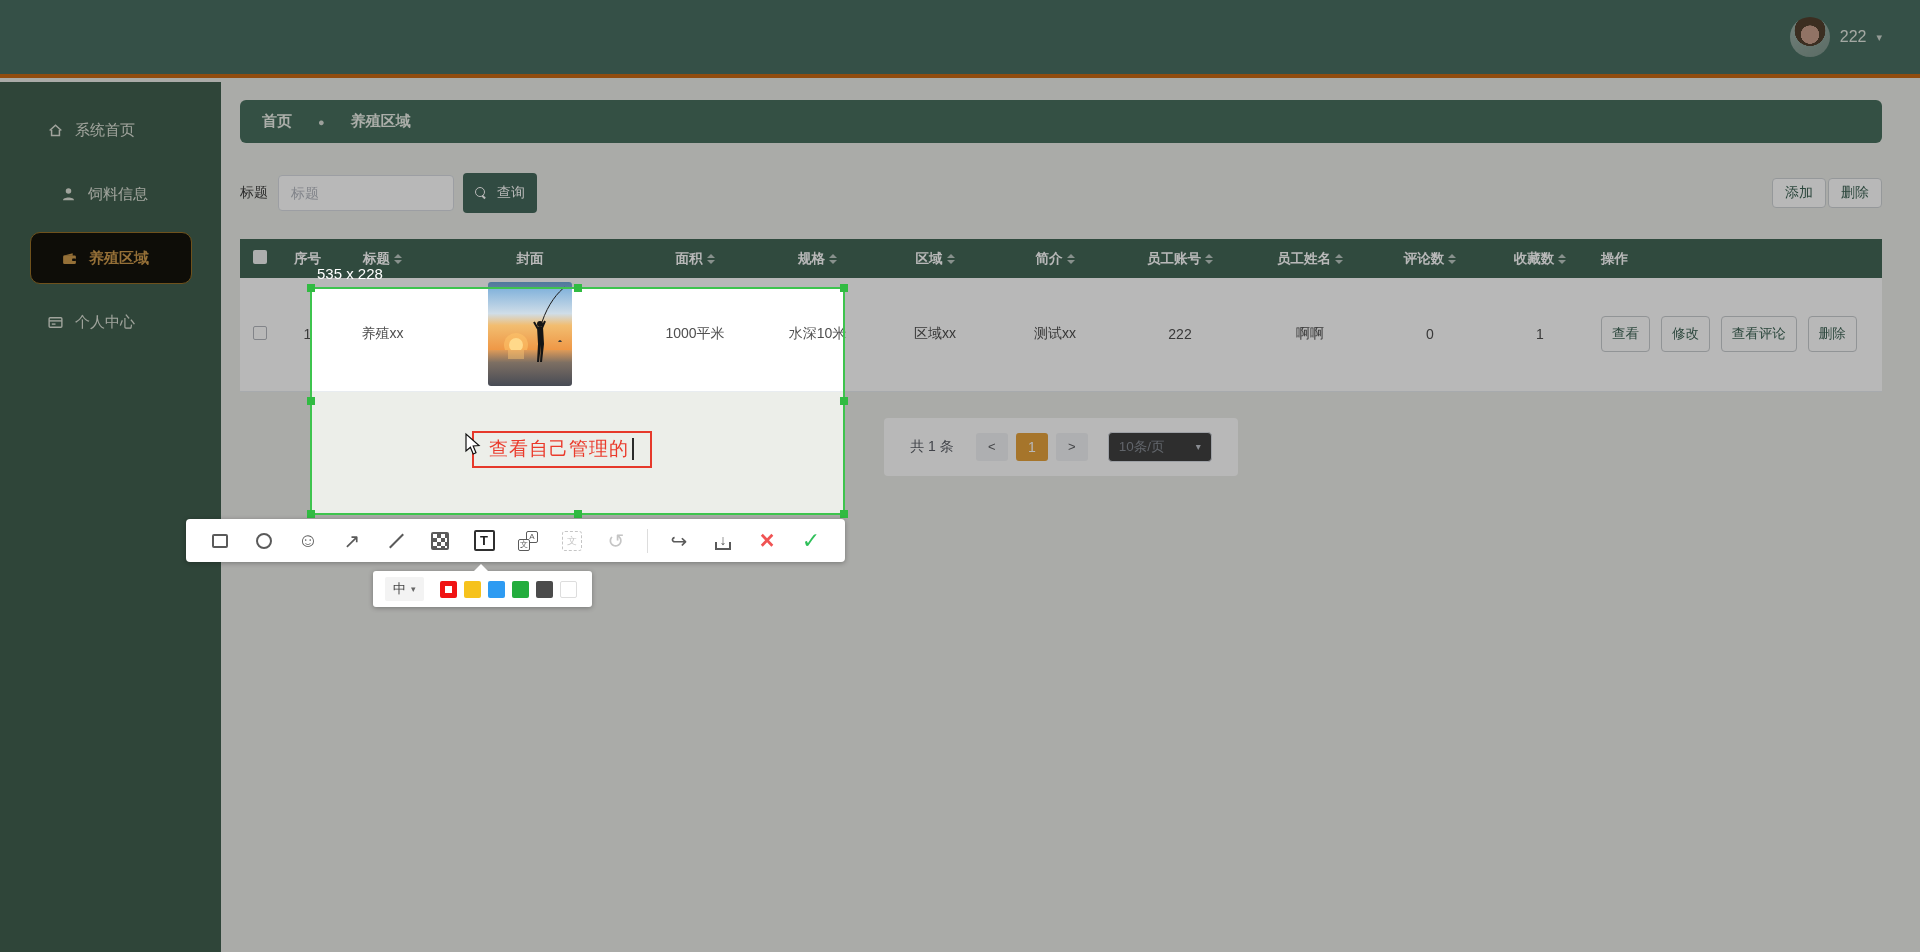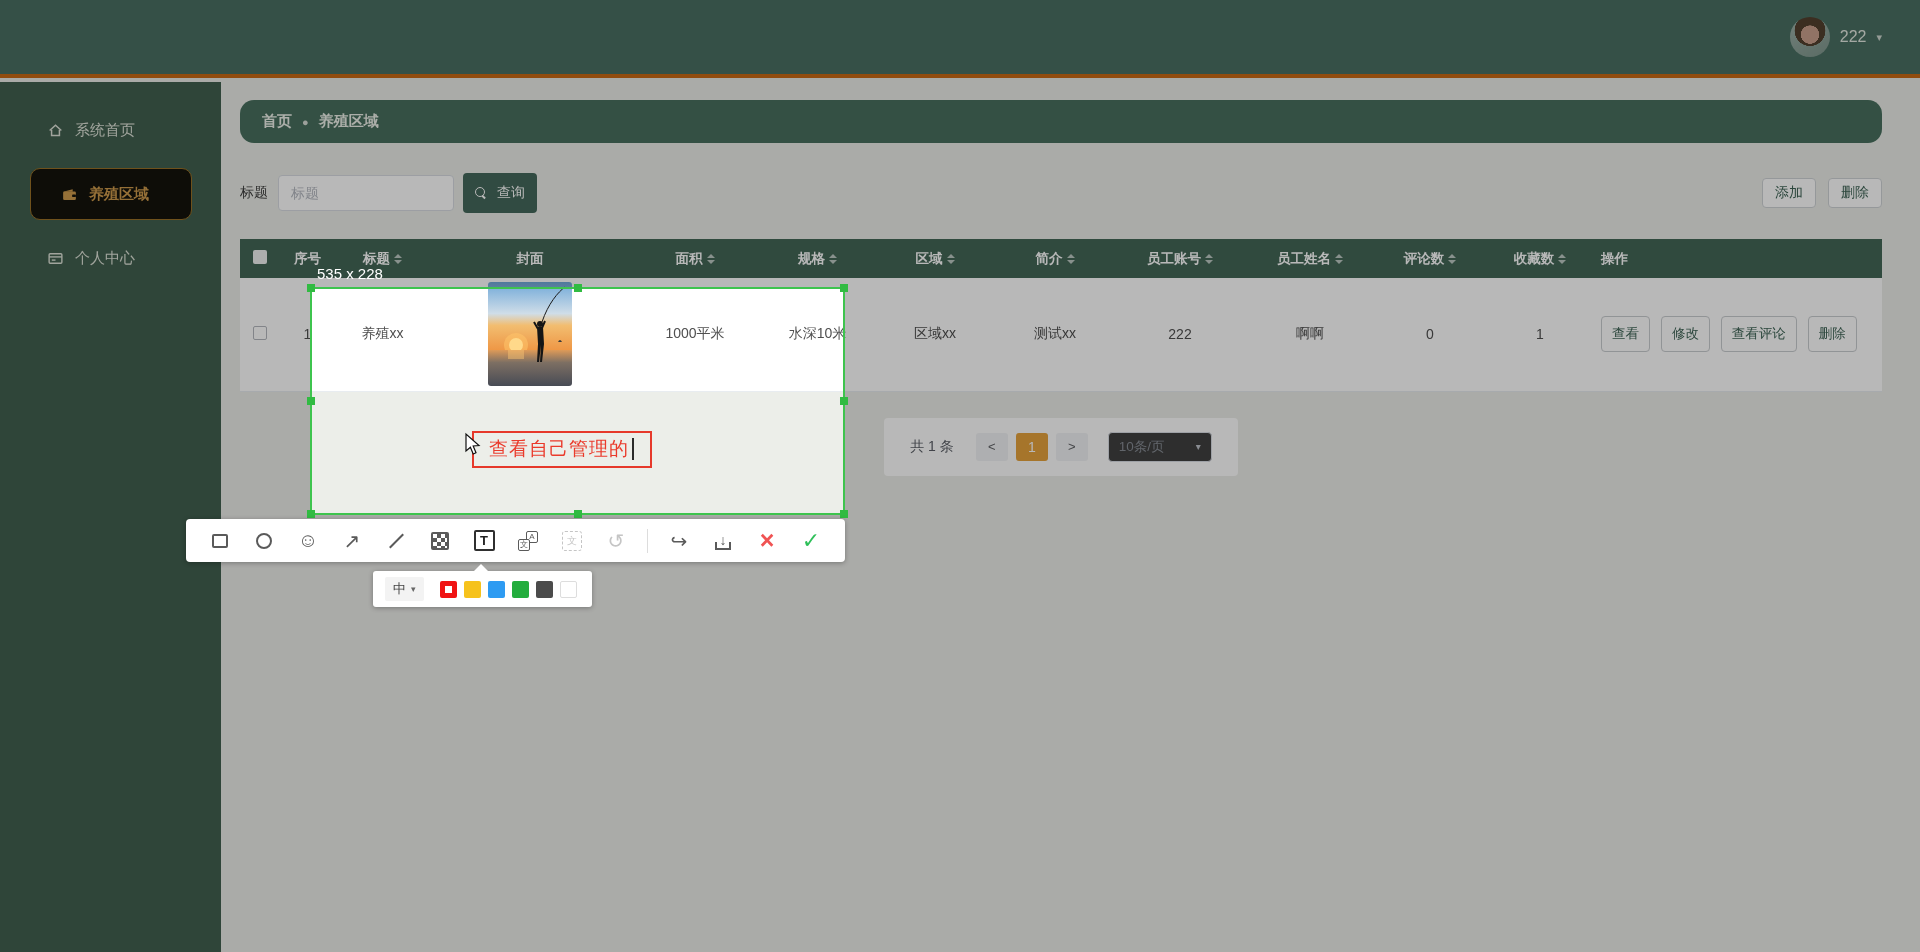--- a/index.html
+++ b/index.html
@@ -47,22 +47,22 @@
   .side-item.active .active-box {
     margin-left:30px; width:162px; height:52px; border-radius:10px;
     background:#14130c; border:1px solid #9a7127;
     display:flex; align-items:center; gap:11px; padding-left:30px;
     color:#cf9b4d; font-weight:bold;
   }
 
   
   .main { margin-left:221px; padding:22px 38px 0 19px; }
   .breadcrumb {
-    height:43px; background:#48705f; border-radius:14px;
-    display:flex; align-items:center; gap:10px; padding:0 22px;
+    height:43px; background:#48705f; border-radius:6px;
+    display:flex; align-items:center; gap:26px; padding:0 22px;
     color:#eef1ea; font-size:15px; font-weight:bold;
   }
   .crumb-sep { font-size:11px; color:#d9ded7; }
 
   .search-row { margin-top:30px; display:flex; align-items:center; }
   .search-label { font-size:14px; color:#3b3b3b; margin-right:10px; }
   .search-input {
     width:176px; height:36px; border:1px solid #d8dce2; border-radius:4px;
     padding:0 12px; font-size:14px; background:#fff; color:#333; outline:none;
     font-family:"Liberation Sans","DejaVu Sans",sans-serif;
@@ -76,21 +76,21 @@
   }
   .search-glyph { position:relative; width:12px; height:12px; display:inline-block; }
   .search-glyph::before {
     content:""; position:absolute; left:0; top:0; width:8px; height:8px;
     border:1.6px solid #fff; border-radius:50%;
   }
   .search-glyph::after {
     content:""; position:absolute; left:8px; top:8px; width:4px; height:1.6px;
     background:#fff; transform:rotate(45deg); transform-origin:0 0;
   }
-  .top-actions { margin-left:auto; display:flex; gap:12px; }
+  .top-actions { margin-left:auto; display:flex; gap:2px; }
   .btn-mini {
     min-width:52px; height:30px; padding:0 12px;
     background:#fff; border:1px solid #cfd3d6; border-radius:4px;
     color:#3f6456; font-size:14px; cursor:pointer;
     font-family:"Liberation Sans","DejaVu Sans",sans-serif;
   }
 
   
   .table-card { margin-top:26px; background:#fff; }
   table { width:100%; table-layout:fixed; border-collapse:collapse; }
@@ -242,20 +242,27 @@
   </div>
 </div>
 
 <div class="sidebar">
   <div class="side-item">
     <svg viewBox="0 0 16 16" fill="none" stroke="#dfe4da" stroke-width="1.4">
         <path d="M2.5 8 L8 3 L13.5 8"></path>
         <path d="M4.3 7.2 V12.8 H11.7 V7.2"></path>
       </svg>
     <span>系统首页</span>
+  </div>
+  <div class="side-item indent">
+    <svg viewBox="0 0 16 16" fill="#dfe4da">
+        <circle cx="8" cy="4.8" r="2.6"></circle>
+        <path d="M2.8 13.5 c0-3.6 10.4-3.6 10.4 0 z"></path>
+      </svg>
+    <span>饲料信息</span>
   </div>
   <div class="side-item active">
     <div class="active-box">
       <svg viewBox="0 0 16 16" fill="#cf9b4d" width="17" height="17">
           <path d="M2 5.5 L11 3 v2.5z"></path>
           <rect x="2" y="5.2" width="12" height="8" rx="1.2"></rect>
           <rect x="10.5" y="8" width="3.5" height="2.4" fill="#14130c" rx="0.6"></rect>
         </svg>
       <span>养殖区域</span>
     </div>

